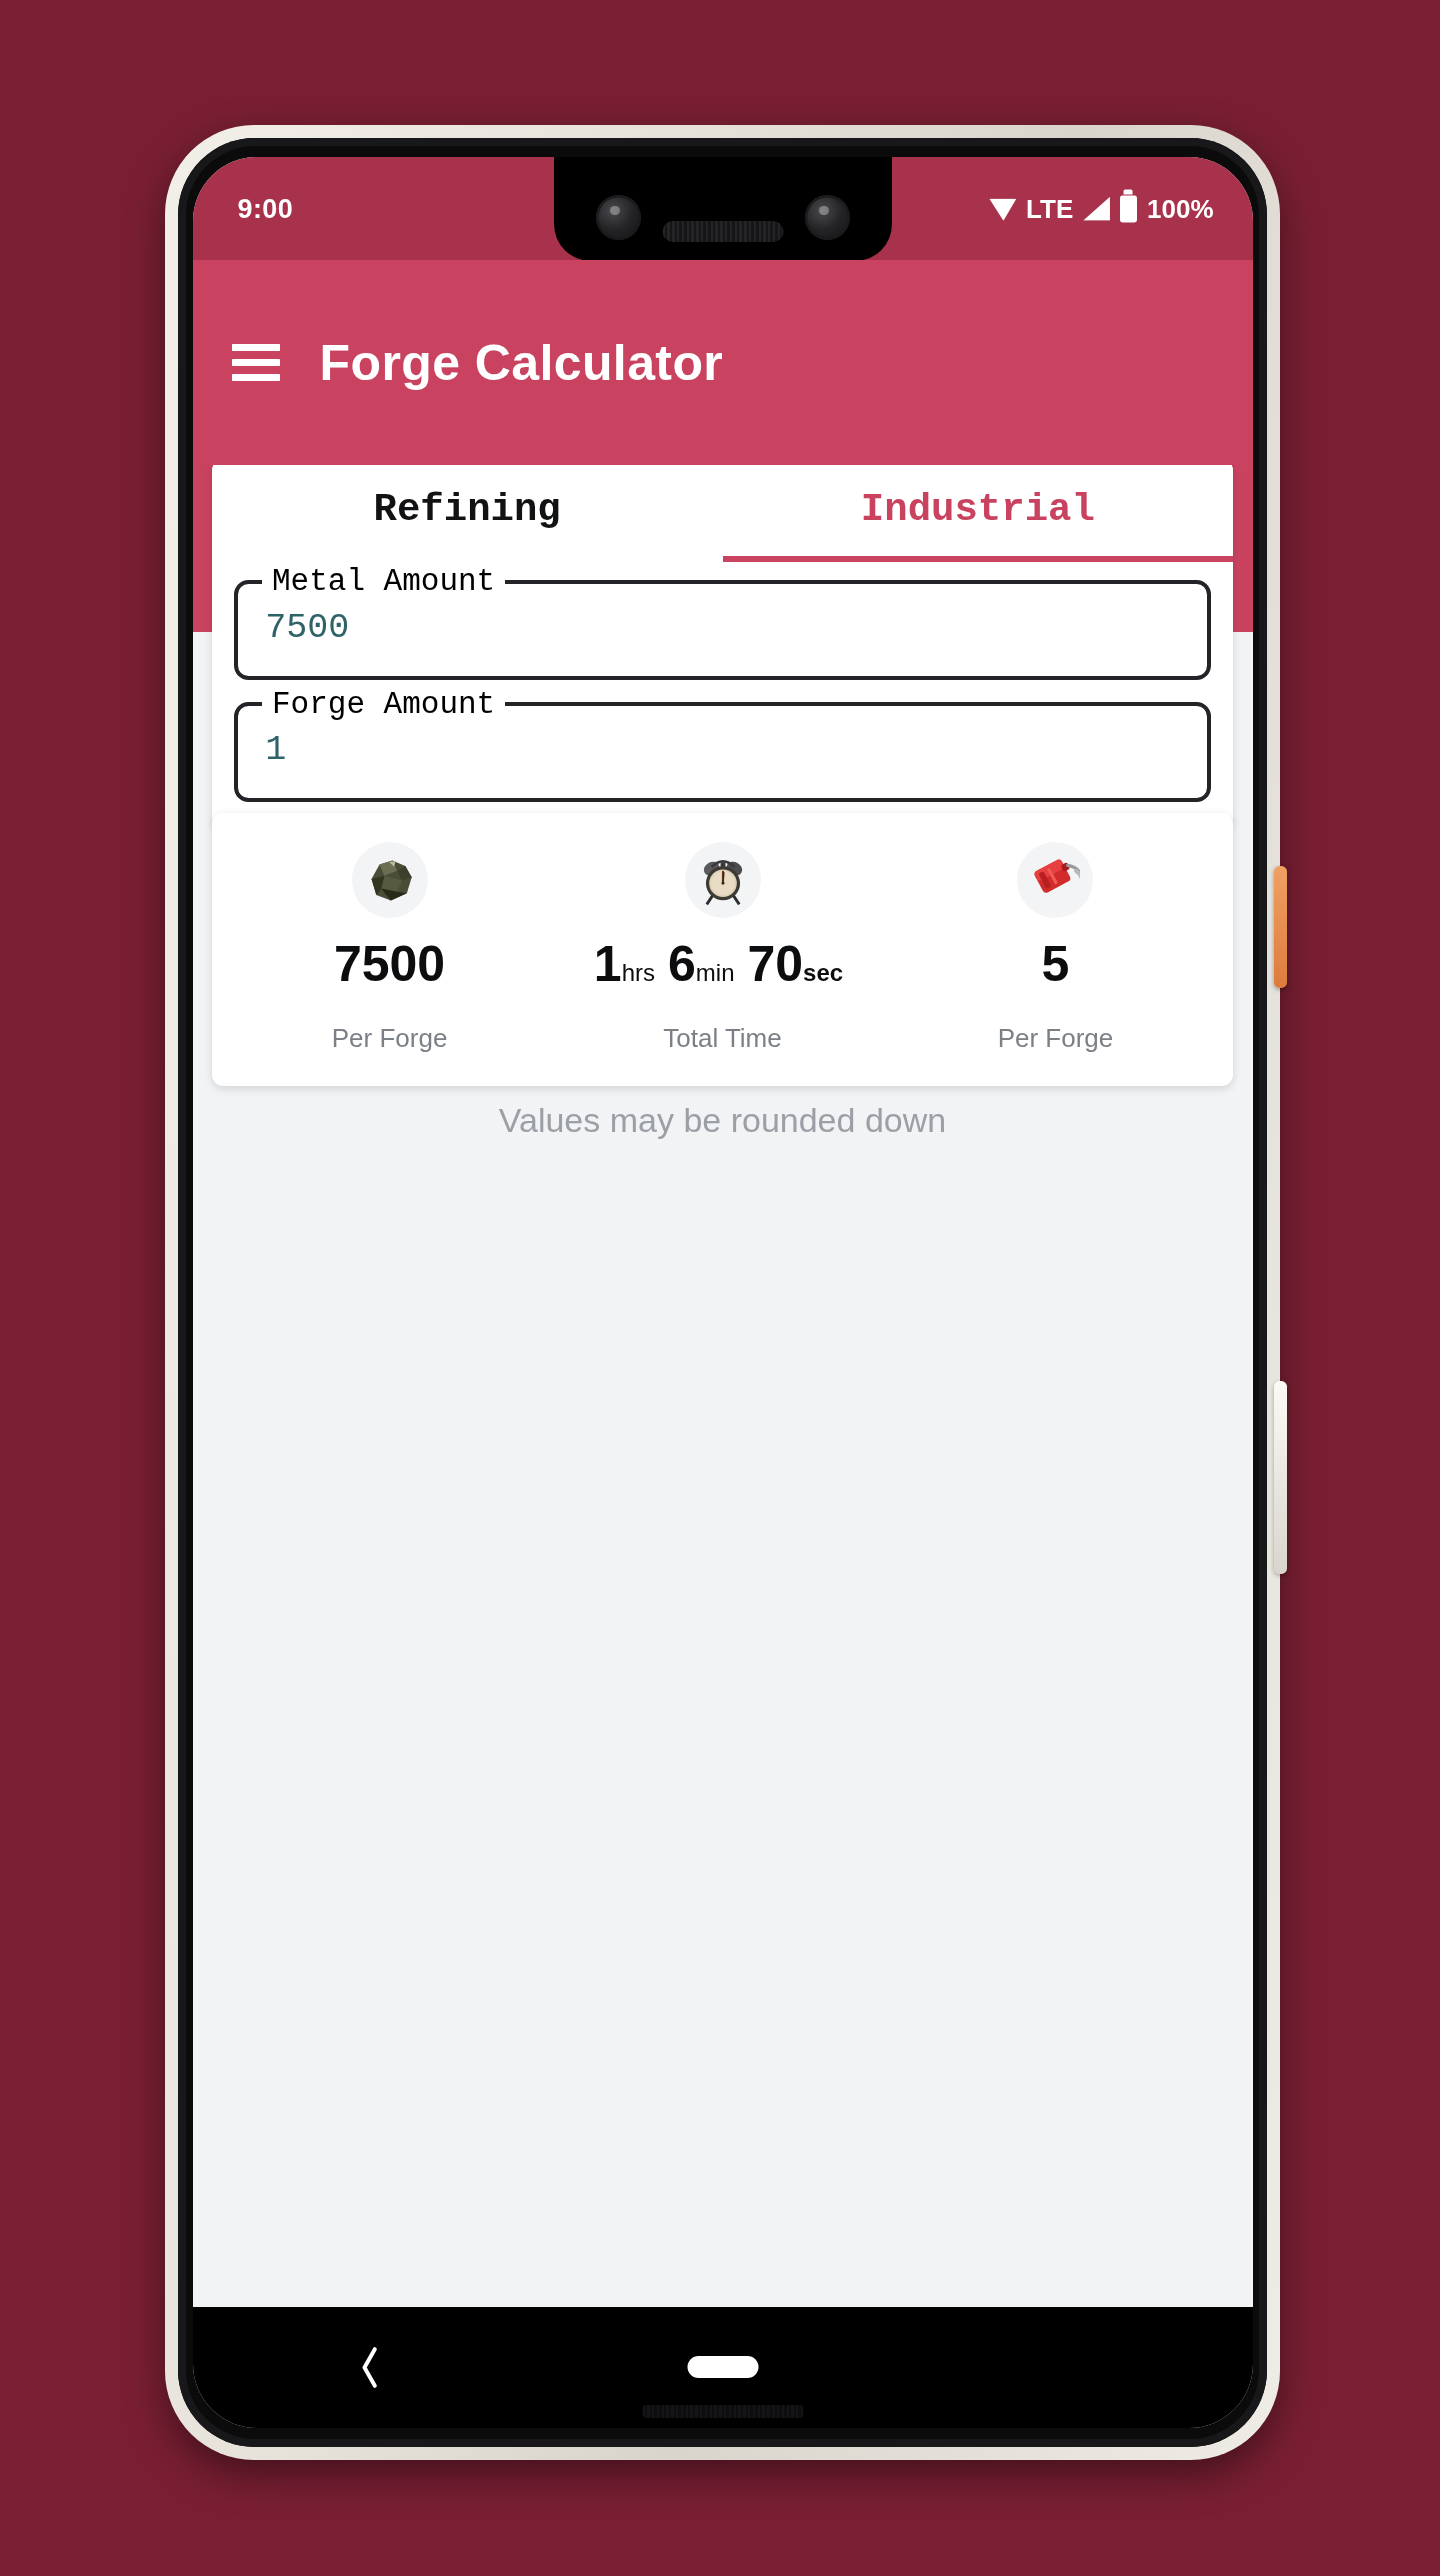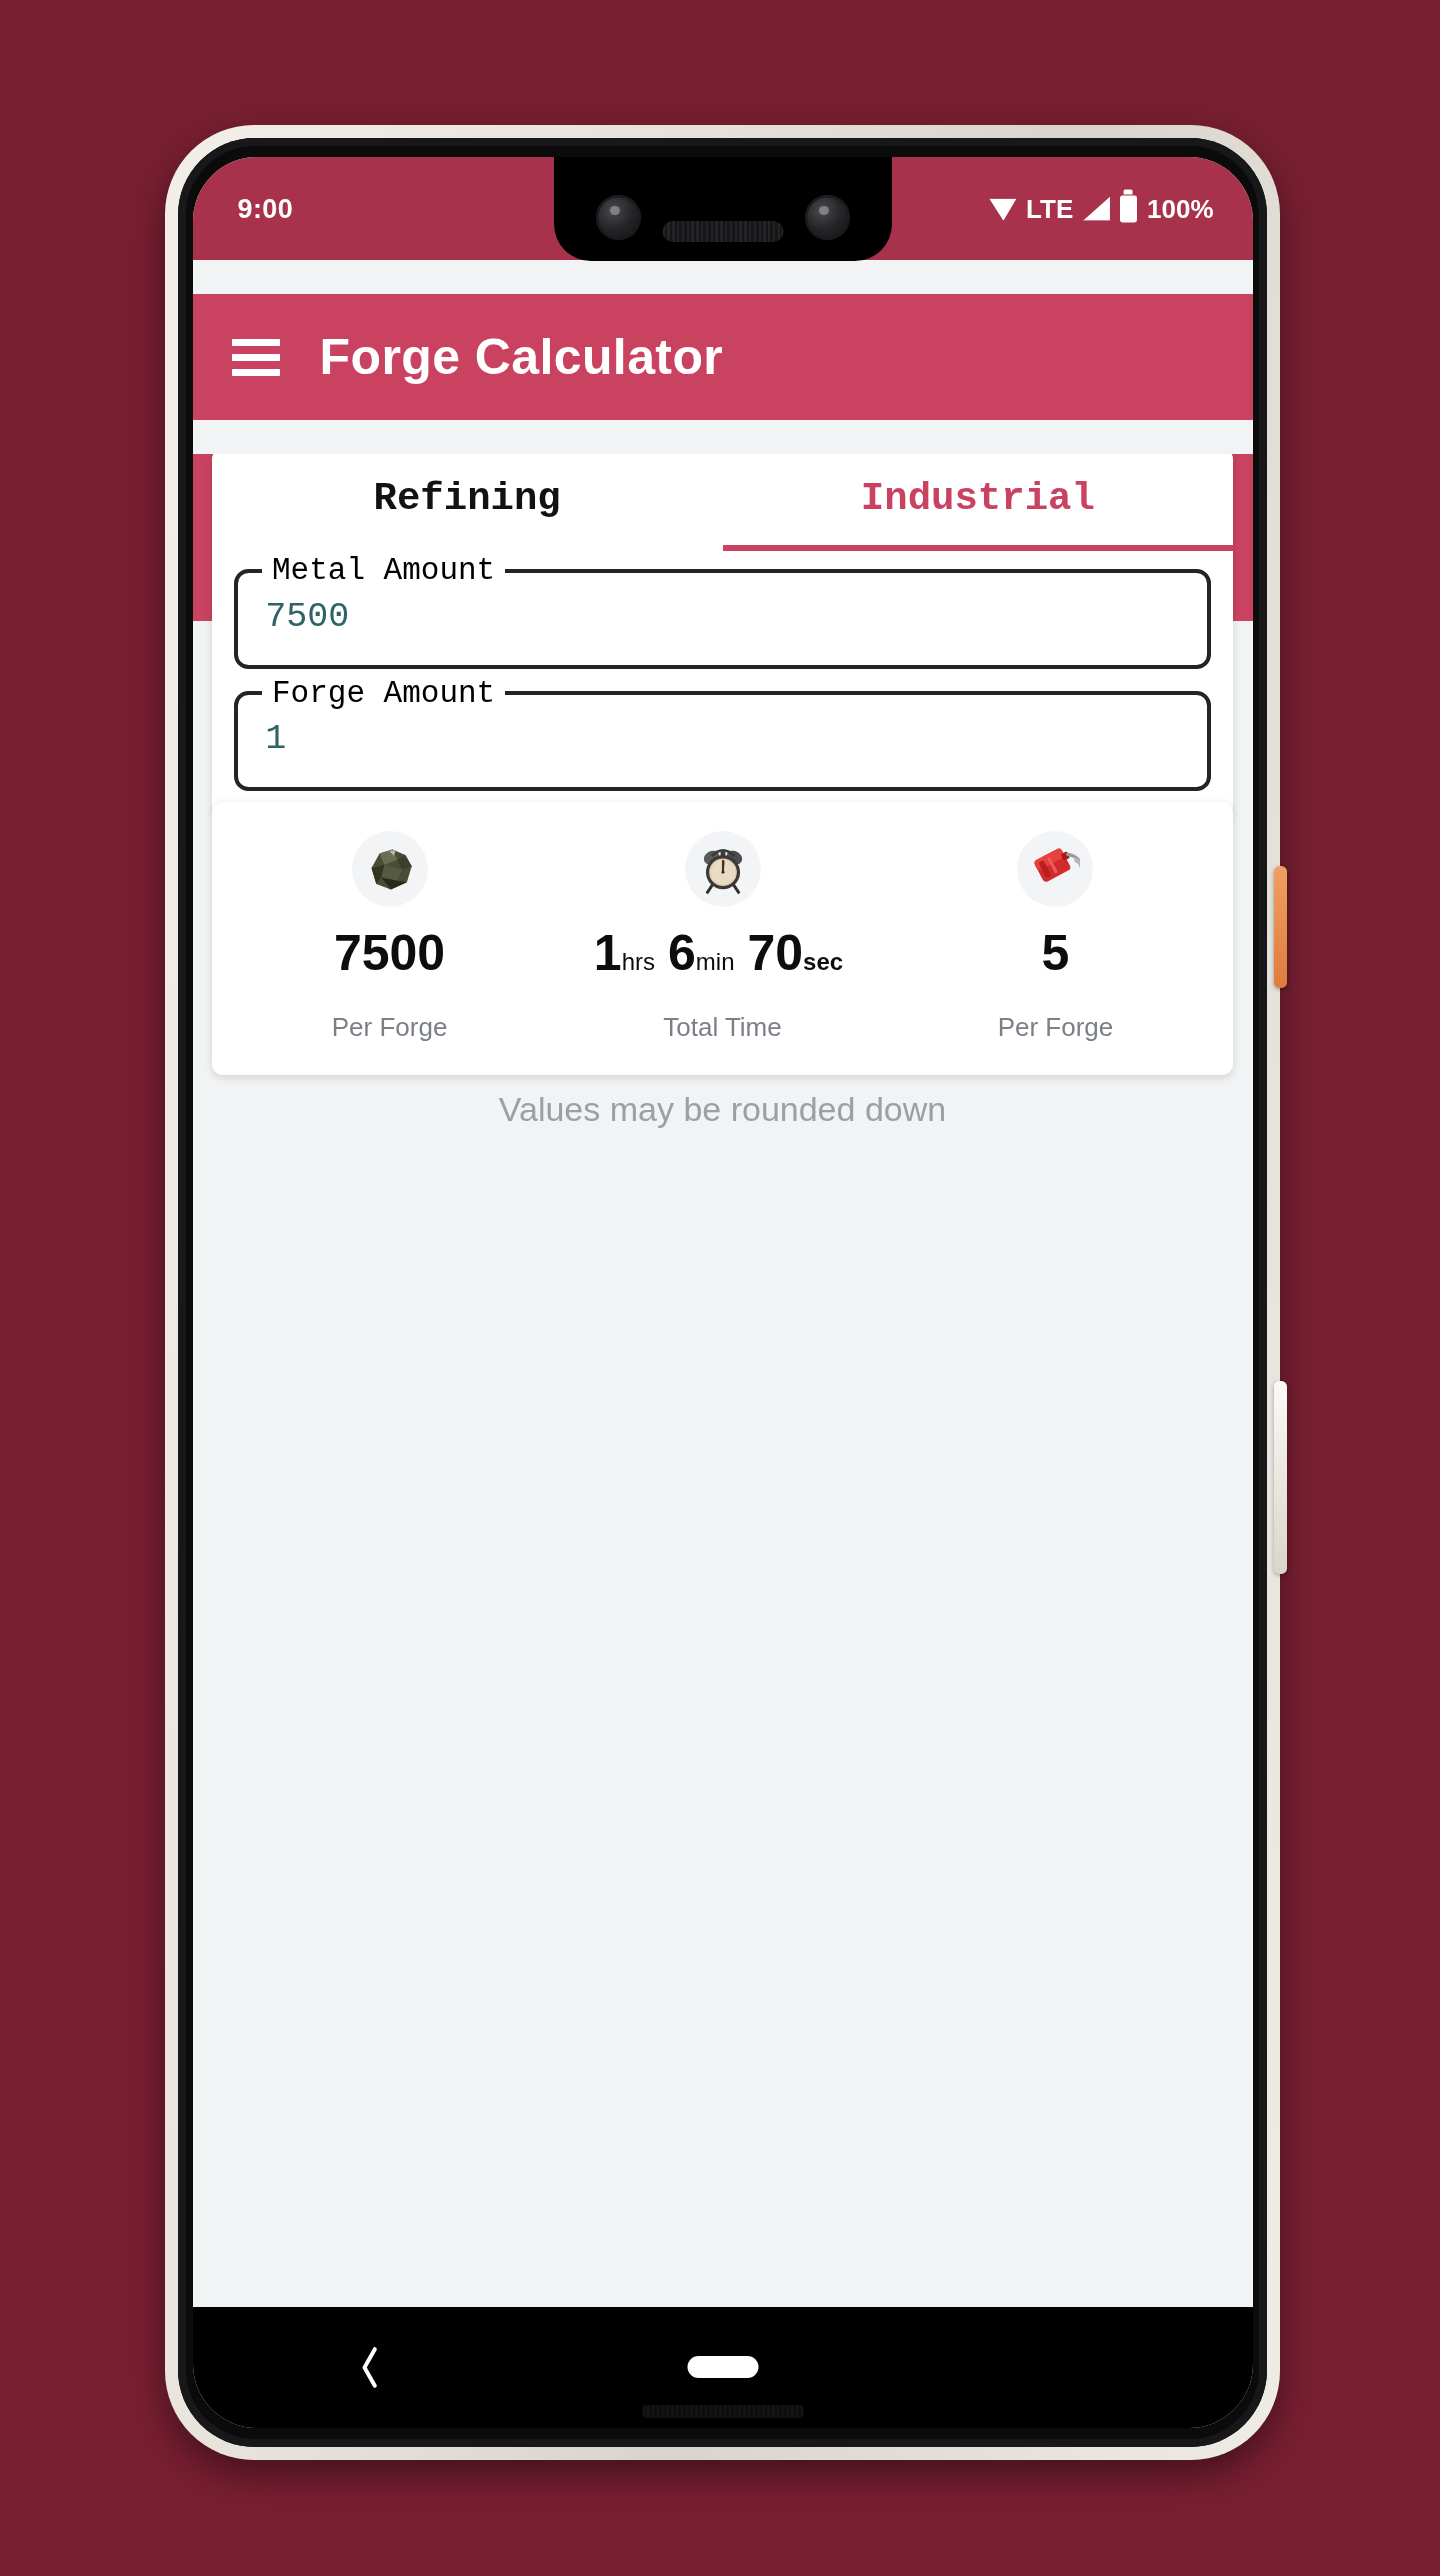--- a/index.html
+++ b/index.html
@@ -50,21 +50,20 @@
     position: absolute; left: 50%; transform: translateX(-50%);
     bottom: 42px; width: 161px; height: 13px; border-radius: 4px;
     background: repeating-linear-gradient(90deg,#141416 0 2.4px,#0d0d0f 2.4px 4.8px);
   }
 
   
   .android {
     position: absolute; inset: 0;
     display: flex; flex-direction: column;
     background: #f2f3f5;
-    gap: 34px;
   }
 
   
   .statusbar {
     position: relative;
     height: 103px;
     background: #a8314b;
     flex: 0 0 auto;
     display: flex; align-items: center;
     color: #fff;
@@ -119,21 +118,21 @@
     width: 17.7px; height: 27px; background: #fff; border-radius: 2.4px; position: relative;
   }
   .ico-battery::before {
     content:""; position:absolute; left:50%; transform:translateX(-50%); top:-5.6px;
     width:8.9px; height:4.8px; background:#fff; border-radius:1.6px 1.6px 0 0;
   }
 
   
   .appbar {
     position: relative;
-    height: 126px; flex: 0 0 auto;
+    height: 205px; flex: 0 0 auto;
     background: #c94360;
     display: flex; align-items: center;
   }
   .hamburger {
     margin-left: 39px;
     width: 48px; height: 37px;
     display: flex; flex-direction: column; justify-content: space-between;
     cursor: pointer;
   }
   .hamburger span { display:block; height: 7.2px; background: #fff; border-radius: 0.8px; }

